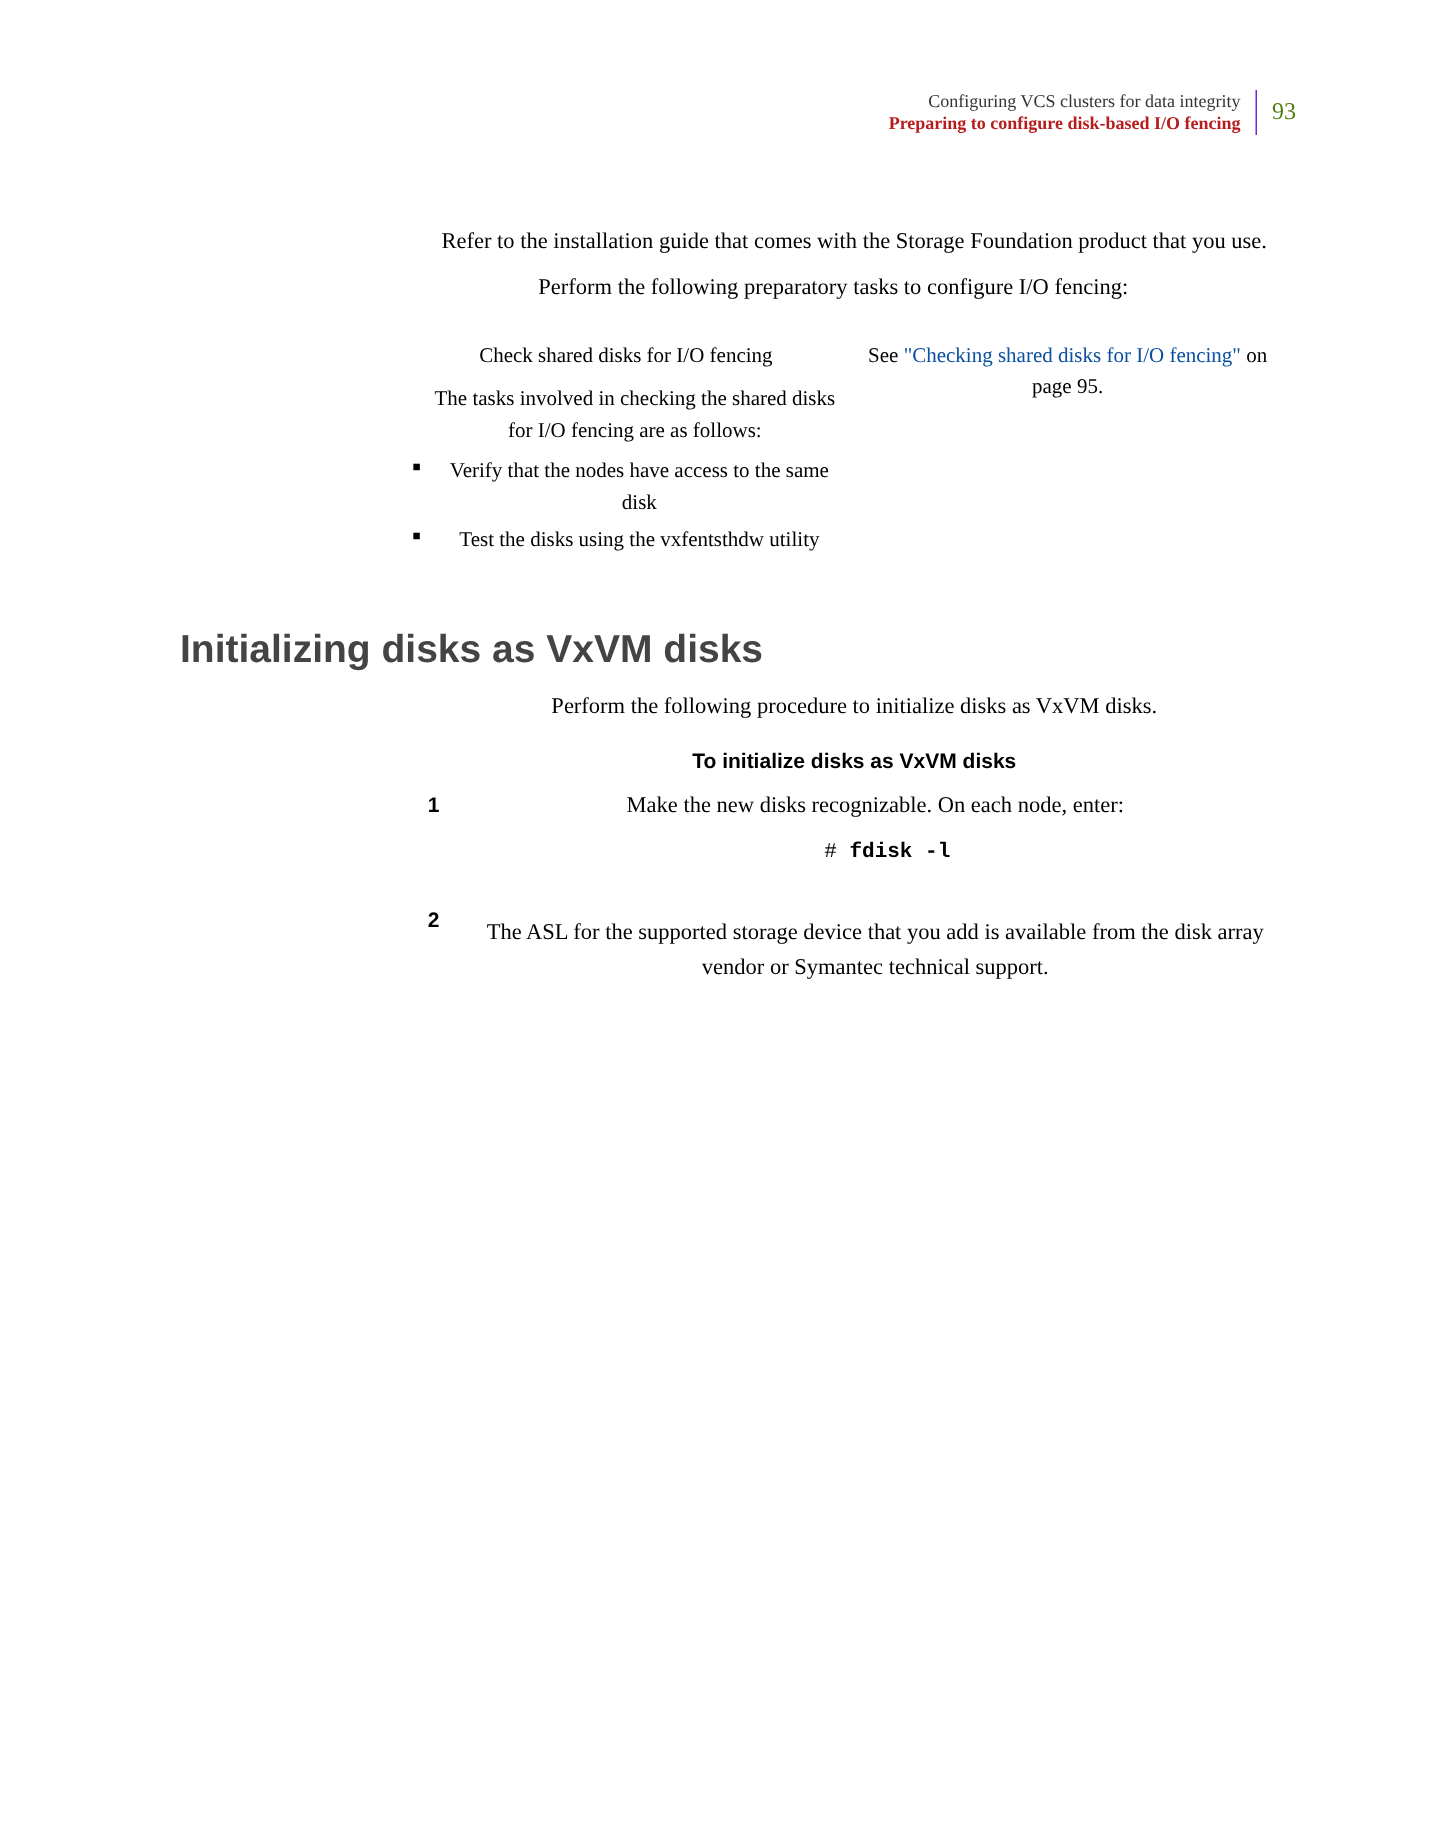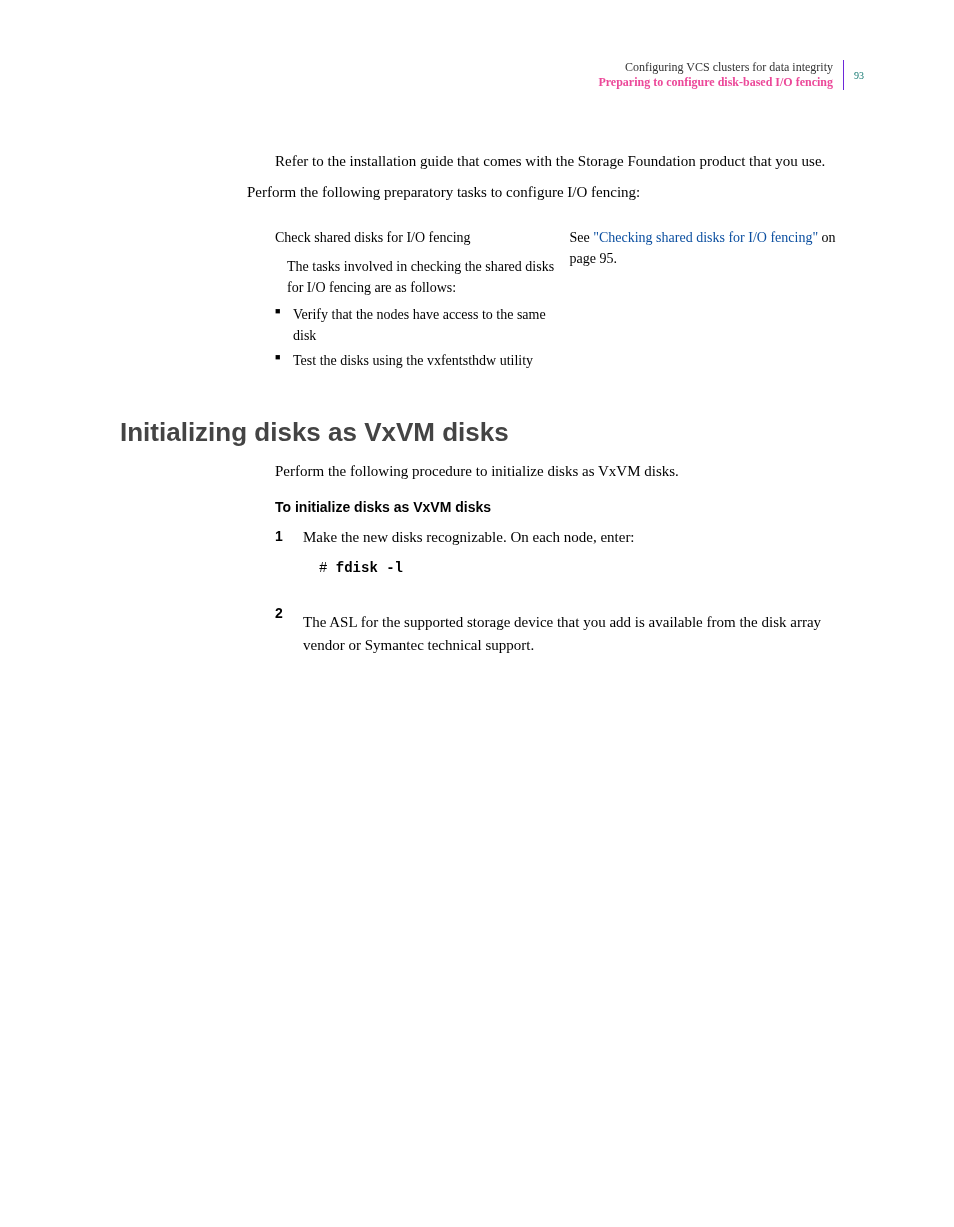--- a/index.html
+++ b/index.html
@@ -27,31 +27,32 @@
     padding-right: 10px;
     border-right: 1px solid #6d28d9;
   }
   .header-chapter {
     font-size: 12px;
     color: #333;
   }
   .header-section {
     font-size: 12px;
     font-weight: bold;
-    color: #ec4899;
+    color: #b91c1c;
   }
   .page-number {
-    font-size: 10px;
+    font-size: 16px;
     padding-left: 10px;
-    color: #0f766e;
+    color: #4d7c0f;
   }
   .body-content {
     margin-left: 155px;
     font-size: 15px;
     line-height: 1.5;
+    text-align: center;
   }
   .paragraph {
     margin: 6px 0 14px 0;
   }
   .task-table {
     width: 100%;
     border-collapse: collapse;
     margin-top: 12px;
     font-size: 14px;
   }

